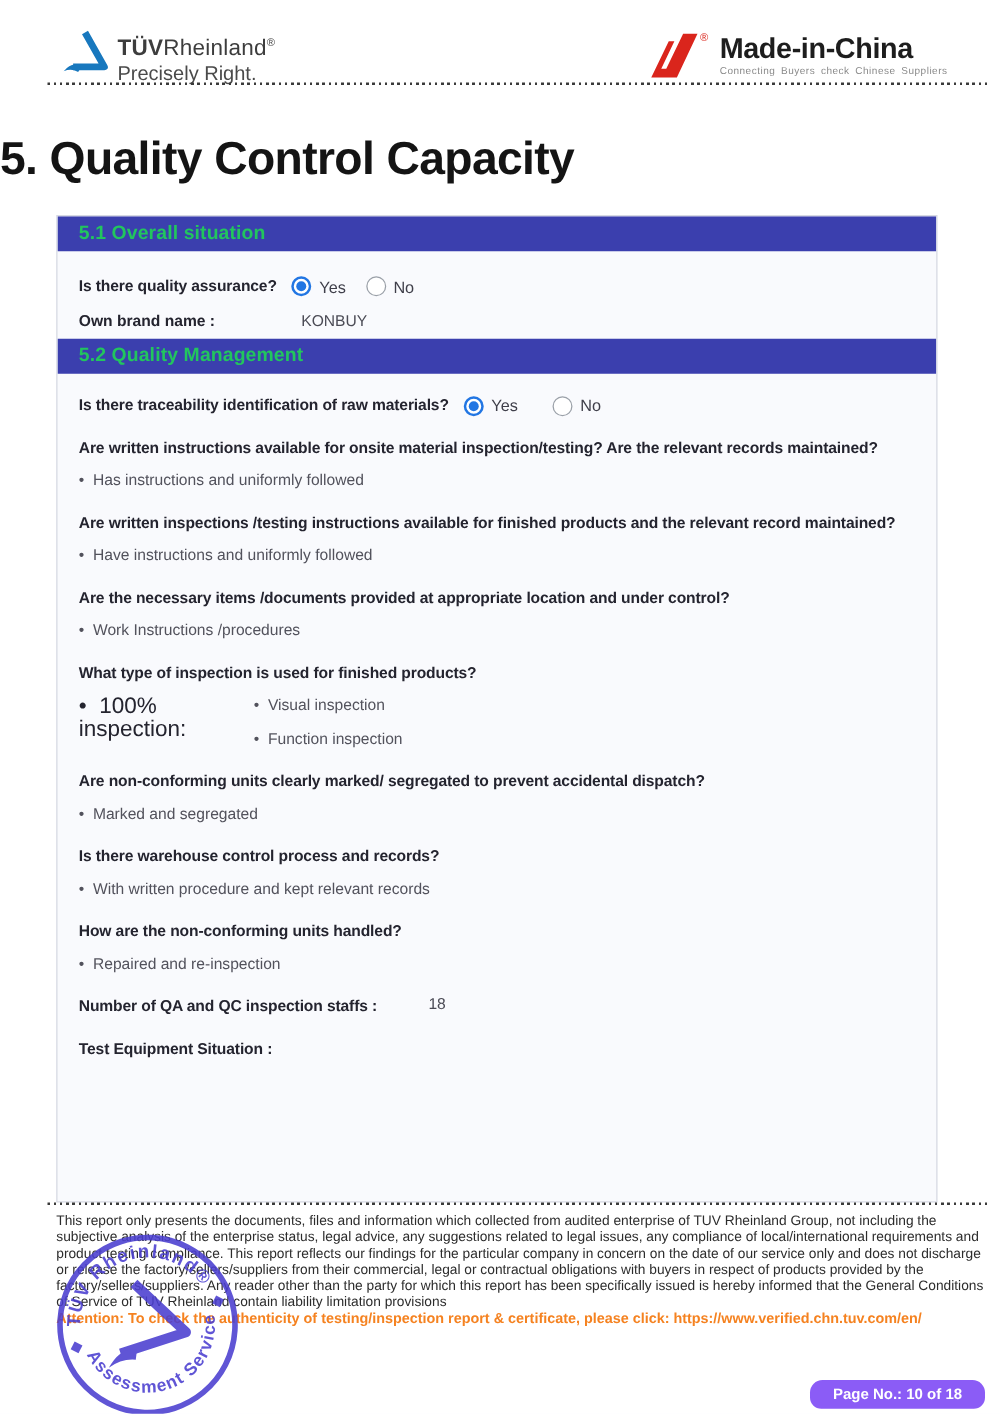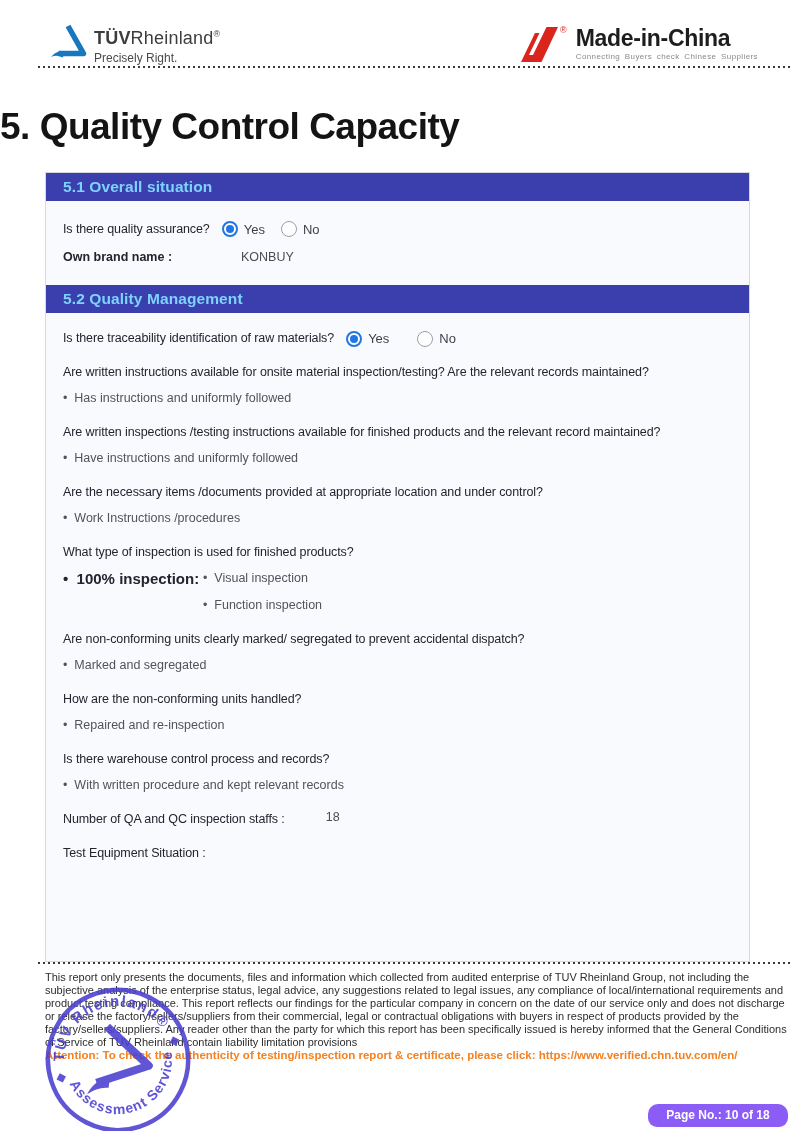--- a/index.html
+++ b/index.html
@@ -8,54 +8,54 @@
     background:#ffffff;font-family:"Liberation Sans",sans-serif;
     -webkit-font-smoothing:antialiased;
   }
   
   .header-row{position:absolute;top:22px;left:48px;right:42px;display:flex;justify-content:space-between;align-items:flex-start;}
   .tuv-logo{display:flex;align-items:flex-start;gap:6px;}
   .tuv-text-block{padding-top:6px;}
   .tuv-name{font-size:18px;color:#3d3d3d;letter-spacing:.2px;}
   .tuv-name b{font-weight:700;}
   .tuv-reg{font-size:9px;vertical-align:super;color:#3d3d3d;}
-  .tuv-tagline{font-size:12px;color:#4a4a4a;margin-top:2px;}
+  .tuv-tagline{font-size:16px;color:#4a4a4a;margin-top:2px;}
   .mic-logo{display:flex;align-items:flex-start;gap:7px;padding-top:2px;}
   .mic-text-block{padding-top:2px;}
   .mic-name{font-size:23px;font-weight:700;color:#1d1d1d;letter-spacing:-0.3px;line-height:24px;}
   .mic-tagline{font-size:8px;color:#8a8a8a;letter-spacing:.4px;word-spacing:2px;margin-top:2px;}
   .dotted{height:2px;background:repeating-linear-gradient(90deg,#3a3a3a 0 2px,transparent 2px 5px);}
   .dotted-top{position:absolute;top:66px;left:38px;width:754px;}
   .dotted-bottom{position:absolute;top:962px;left:38px;width:754px;}
   
   .page-title{position:absolute;top:106px;left:0;width:100%;
     font-size:37px;font-weight:700;color:#141414;letter-spacing:-0.5px;}
   
   .panel{position:absolute;top:172px;left:45px;width:705px;height:790px;box-sizing:border-box;
     background:#f9fafd;border:1px solid #d6d9e2;overflow:hidden;}
-  .section-bar{height:28px;background:#3b3fae;color:#7dd3fc;font-size:15.5px;font-weight:700;
+  .section-bar{height:28px;background:#3b3fae;color:#22c55e;font-size:15.5px;font-weight:700;
     line-height:28px;padding-left:17px;letter-spacing:.1px;}
   .content{padding:0 16px 0 17px;}
   .row{display:flex;align-items:center;height:28px;}
   .row.first{margin-top:14px;}
-  .q{font-size:12.5px;font-weight:400;color:#24242f;letter-spacing:-0.1px;line-height:19px;}
+  .q{font-size:12.5px;font-weight:700;color:#24242f;letter-spacing:-0.1px;line-height:19px;}
   .field-label{width:178px;font-size:12.5px;font-weight:700;color:#24242f;}
   .field-value{font-size:12.5px;color:#4b4b55;}
   .radio{width:16px;height:16px;border-radius:50%;box-sizing:border-box;display:inline-block;background:#fff;flex:0 0 auto;}
   .radio.on{border:2px solid #2276e3;position:relative;}
   .radio.on::after{content:"";position:absolute;left:2px;top:2px;right:2px;bottom:2px;background:#2276e3;border-radius:50%;}
   .radio.off{border:1.5px solid #9aa0a8;}
   .radio-label{font-size:13px;color:#3f3f4a;margin:0 16px 0 6px;}
   .qrow{display:flex;align-items:center;margin-top:16px;}
   .qrow .radio{margin-left:12px;}
   .block{margin-top:15px;}
   .ans{margin-top:7px;font-size:12.5px;color:#52525c;line-height:19px;}
   .ans::before{content:"\2022\00a0\00a0";color:#52525c;}
   .insp-row{display:flex;margin-top:7px;}
-  .insp-label{font-size:15px;font-weight:700;color:#24242f;width:140px;line-height:19px;}
+  .insp-label{font-size:18px;font-weight:400;color:#24242f;width:140px;line-height:19px;}
   .insp-label::before{content:"\2022\00a0\00a0";}
   .insp-items div{font-size:12.5px;color:#52525c;line-height:19px;}
   .insp-items div + div{margin-top:8px;}
   .insp-items div::before{content:"\2022\00a0\00a0";}
   .staff-row{display:flex;align-items:flex-start;margin-top:15px;gap:31px;}
   .staff-row .field-value{margin-left:10px;}
   
   .disclaimer{position:absolute;top:971px;left:45px;width:749px;font-size:11px;line-height:12.9px;color:#2c2c2c;}
   .attention{position:absolute;top:1049px;left:45px;width:749px;font-size:11.5px;line-height:13px;
     font-weight:700;color:#f58220;}
@@ -107,21 +107,21 @@
       <span class="radio-label">Yes</span>
       <span class="radio off"></span>
       <span class="radio-label">No</span>
     </div>
     <div class="row">
       <span class="field-label">Own brand name :</span>
       <span class="field-value">KONBUY</span>
     </div>
   </div>
 
-  <div class="section-bar" style="margin-top:14px">5.2 Quality Management</div>
+  <div class="section-bar" style="">5.2 Quality Management</div>
   <div class="content">
 
     <div class="qrow">
       <span class="q">Is there traceability identification of raw materials?</span>
       <span class="radio on"></span>
       <span class="radio-label">Yes</span>
       <span class="radio off"></span>
       <span class="radio-label">No</span>
     </div>
 
@@ -147,26 +147,26 @@
           <div>Function inspection</div>
         </div>
       </div>
     </div>
 
     <div class="block">
       <div class="q">Are non-conforming units clearly marked/ segregated to prevent accidental dispatch?</div>
       <div class="ans">Marked and segregated</div>
     </div>
     <div class="block">
+      <div class="q">Is there warehouse control process and records?</div>
+      <div class="ans">With written procedure and kept relevant records</div>
+    </div>
+    <div class="block">
       <div class="q">How are the non-conforming units handled?</div>
       <div class="ans">Repaired and re-inspection</div>
-    </div>
-    <div class="block">
-      <div class="q">Is there warehouse control process and records?</div>
-      <div class="ans">With written procedure and kept relevant records</div>
     </div>
 
     <div class="staff-row">
       <span class="q">Number of QA and QC inspection staffs :</span>
       <span class="field-value">18</span>
     </div>
     <div class="staff-row">
       <span class="q">Test Equipment Situation :</span>
     </div>
   </div>

